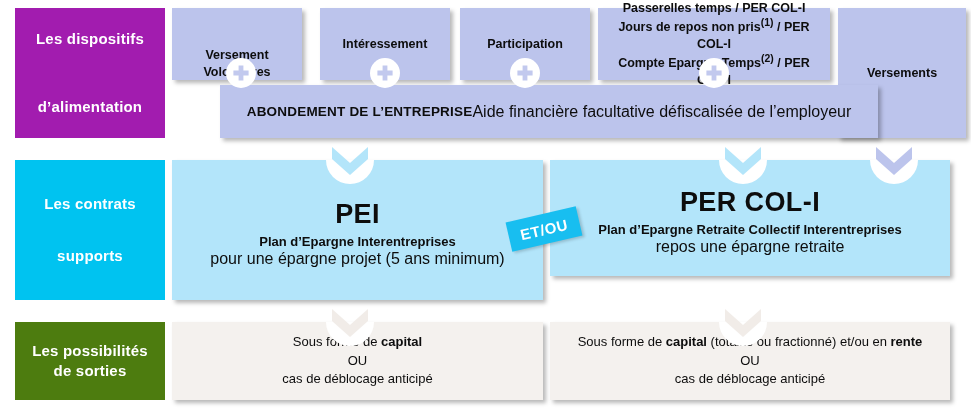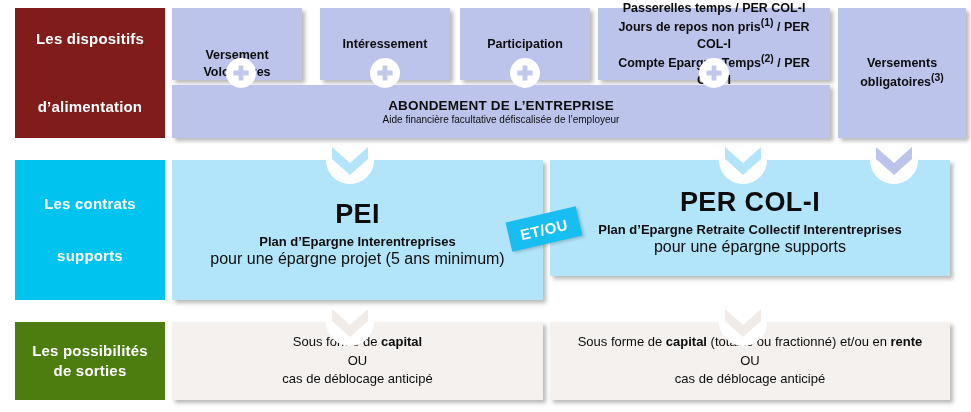--- a/index.html
+++ b/index.html
@@ -24,21 +24,21 @@
     display: flex;
     align-items: center;
     justify-content: center;
     text-align: center;
     color: #ffffff;
     font-weight: bold;
     font-size: 15px;
     line-height: 1.35;
     letter-spacing: .2px;
   }
-  .cat-navy  { background: #7f1d1d; gap: 48px; }
+  .cat-navy  { background: #a21caf; gap: 48px; }
   .cat-cyan  { background: #00c3f0; gap: 32px; }
   .cat-beige { background: #4d7c0f; }
 
   
   .panel {
     box-shadow: 3px 3px 4px rgba(0,0,0,0.28);
   }
   .lav   { background: #bcc4ec; }
   .lblue { background: #b3e5fa; }
   .cream { background: #f4f1ee; }
@@ -50,28 +50,29 @@
     text-align: center;
     color: #0d0d0d;
     font-weight: bold;
     font-size: 12.5px;
     line-height: 1.32;
     padding: 0 6px;
   }
 
   .abondement {
     display: flex;
-    flex-direction: column;
-    align-items: center;
-    justify-content: center;
-    text-align: center;
-    color: #0d0d0d;
+    flex-direction: row;
+    align-items: center;
+    justify-content: center;
+    text-align: center;
+    color: #0d0d0d;
+    margin-left: 48px;
   }
   .abondement .l1 { font-size: 13.5px; font-weight: bold; letter-spacing: .2px; }
-  .abondement .l2 { font-size: 10px; font-weight: normal; margin-top: 1px; }
+  .abondement .l2 { font-size: 16px; font-weight: normal; margin-top: 1px; }
 
   
   .plus {
     width: 30px; height: 30px;
     border-radius: 50%;
     background: #ffffff;
     display: flex; align-items: center; justify-content: center;
     z-index: 6;
   }
   .plus svg { display:block; }
@@ -148,21 +149,20 @@
   </div>
 
   <div class="abs panel lav box-txt" style="left:598px; top:8px; width:232px; height:72px; flex-direction:column;">
     <span>Passerelles temps / PER COL-I</span>
     <span><span>Jours de repos non pris</span><sup>(1)</sup><span> / PER COL-I</span></span>
     <span><span>Compte Epargne Temps</span><sup>(2)</sup><span> / PER COL-I</span></span>
   </div>
 
   <div class="abs panel lav box-txt" style="left:838px; top:8px; width:128px; height:130px; flex-direction:column;">
     <span>Versements</span>
-    <span><span>obligatoires</span><sup>(3)</sup></span>
   </div>
 
   <div class="abs panel lav abondement" style="left:172px; top:85px; width:658px; height:53px;">
     <span class="l1">ABONDEMENT DE L’ENTREPRISE</span>
     <span class="l2">Aide financière facultative défiscalisée de l’employeur</span>
   </div>
 
   <div class="abs plus" style="left:226px; top:58px;">
     <svg width="20" height="20" viewBox="0 0 20 20" aria-hidden="true">
       <path d="M7.6 2.4h4.8v5.2h5.2v4.8h-5.2v5.2H7.6v-5.2H2.4V7.6h5.2z" fill="#c2c9ee"></path>
@@ -211,21 +211,21 @@
 
   <div class="abs panel lblue contract" style="left:172px; top:160px; width:371px; height:140px;">
     <span class="title">PEI</span>
     <span class="sub1">Plan d’Epargne Interentreprises</span>
     <span class="sub2">pour une épargne projet (5 ans minimum)</span>
   </div>
 
   <div class="abs panel lblue contract" style="left:550px; top:160px; width:400px; height:116px;">
     <span class="title">PER COL-I</span>
     <span class="sub1">Plan d’Epargne Retraite Collectif Interentreprises</span>
-    <span class="sub2">pour une épargne supports</span>
+    <span class="sub2">repos une épargne retraite</span>
   </div>
 
   <div class="abs etou" style="left:508px; top:214px;">
     <span>ET/OU</span>
   </div>
 
   <div class="abs chev" style="left:328px; top:305px;">
     <svg width="44" height="34" viewBox="0 0 44 34" aria-hidden="true">
       <path d="M4 4 L22 20 L40 4 L40 16 L22 32 L4 16 Z" fill="#f1ece8"></path>
     </svg>

